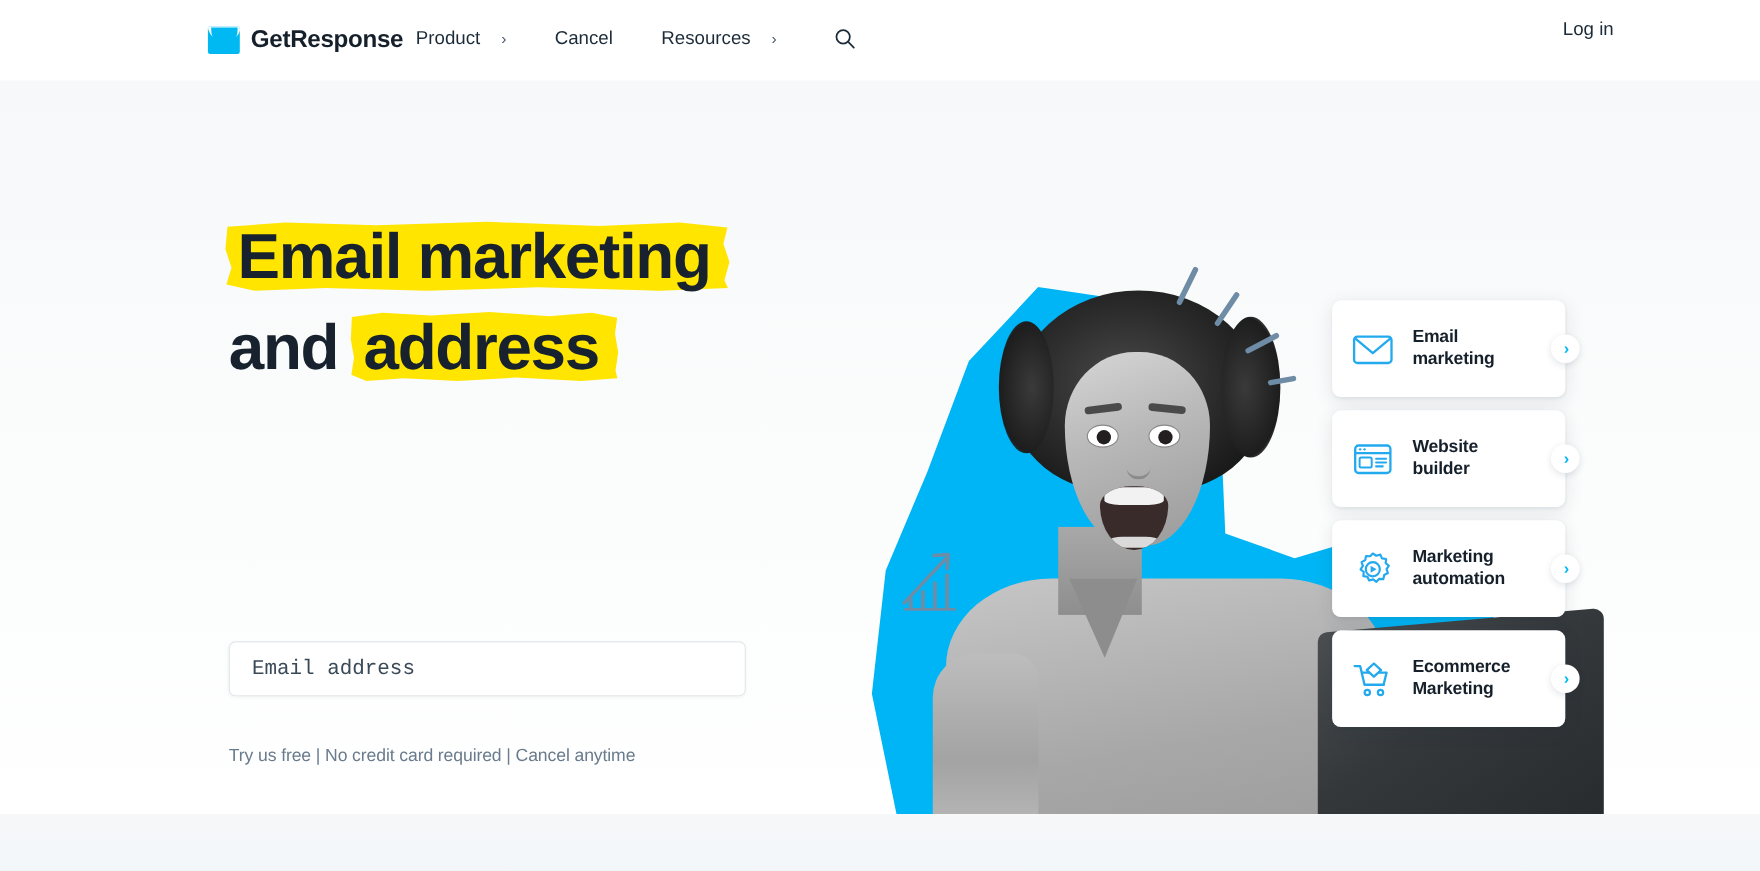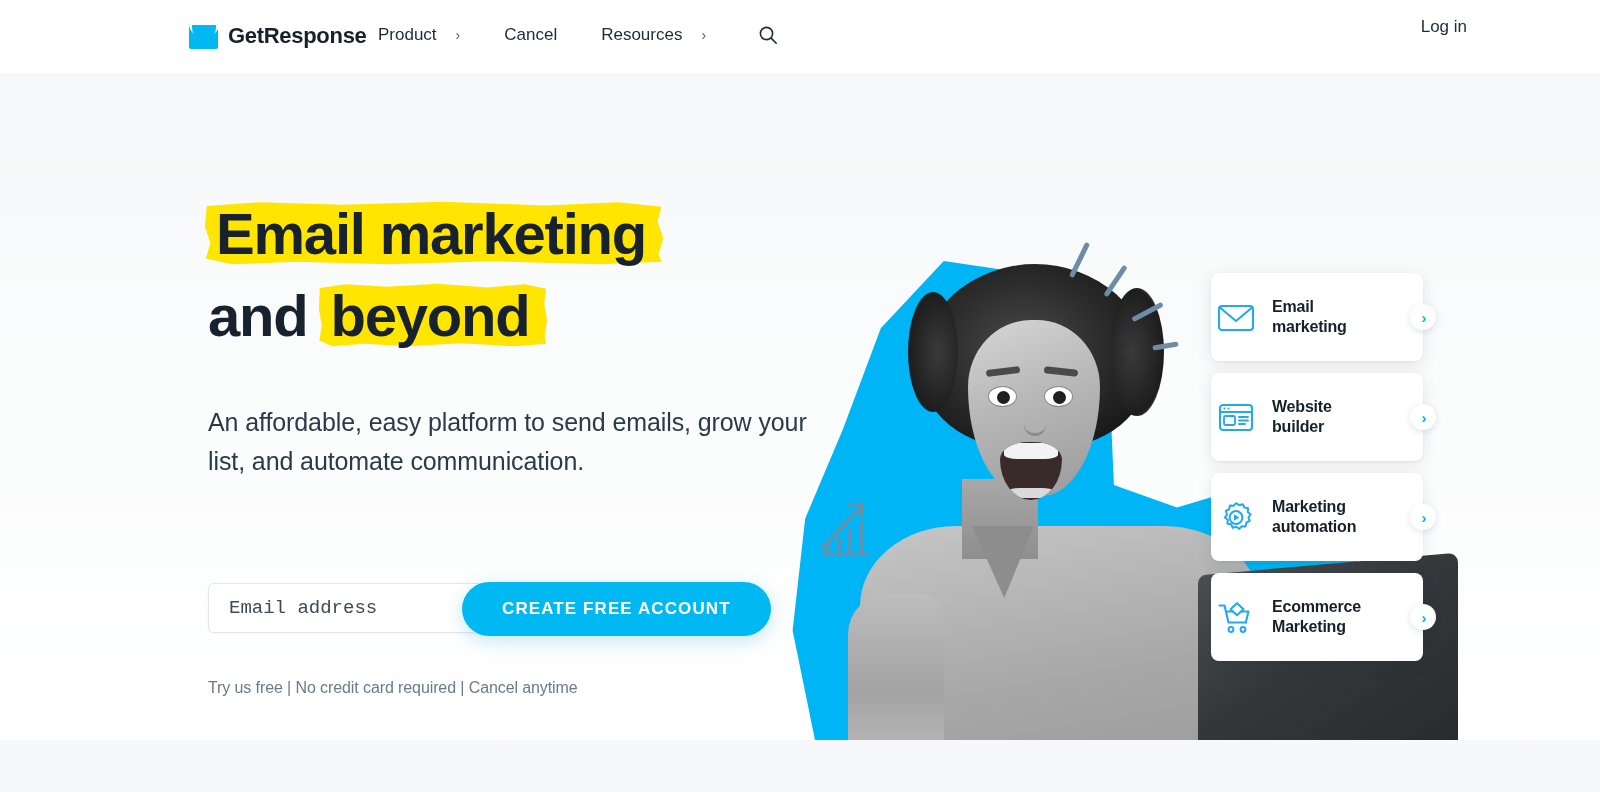--- a/index.html
+++ b/index.html
@@ -288,21 +288,21 @@
     position:absolute; left:1211px; top:200px;
     width:212px; z-index:40;
   }
   .card {
     position:relative;
     width:212px; height:88px;
     background:#ffffff;
     border-radius:8px;
     box-shadow:0 4px 16px rgba(25,45,70,0.10), 0 1px 3px rgba(25,45,70,0.06);
     display:flex; align-items:center;
-    padding-left:6px; gap:17px;
+    padding-left:18px; gap:17px;
     margin-bottom:12px;
     cursor:pointer;
   }
   .card-icon { width:38px; height:34px; flex:0 0 38px; }
   .card-label {
     font-family:"Liberation Sans", sans-serif;
     font-weight:bold; font-size:16px; line-height:20px;
     color:#16202b; letter-spacing:-0.2px; white-space:pre-line;
   }
   .card-arrow {
@@ -352,29 +352,27 @@
 </div>
 
 <div class="hero">
 
   <div class="copy">
     <h1 class="headline">
       <span class="hl-line">
         <span class="mark"><span>Email marketing</span></span>
       </span>
       <span class="hl-line">
-        <span>and </span><span class="mark"><span>beyond</span></span>
+        <span>and </span><span class="mark"><span>address</span></span>
       </span>
     </h1>
-    <p class="subhead">An affordable, easy platform to send emails, grow your list, and automate communication.</p>
   </div>
 
   <div class="form-row">
     <input class="email-input" type="email" placeholder="Email address" value="" style="">
-    <button class="cta-btn">CREATE FREE ACCOUNT</button>
   </div>
   <div class="legal">Try us free | No credit card required | Cancel anytime</div>
 
   <div class="collage">
 
     <div class="blue-shape"></div>
 
     <div class="person">
       <div class="torso"></div>
       <div class="arm-l"></div>

